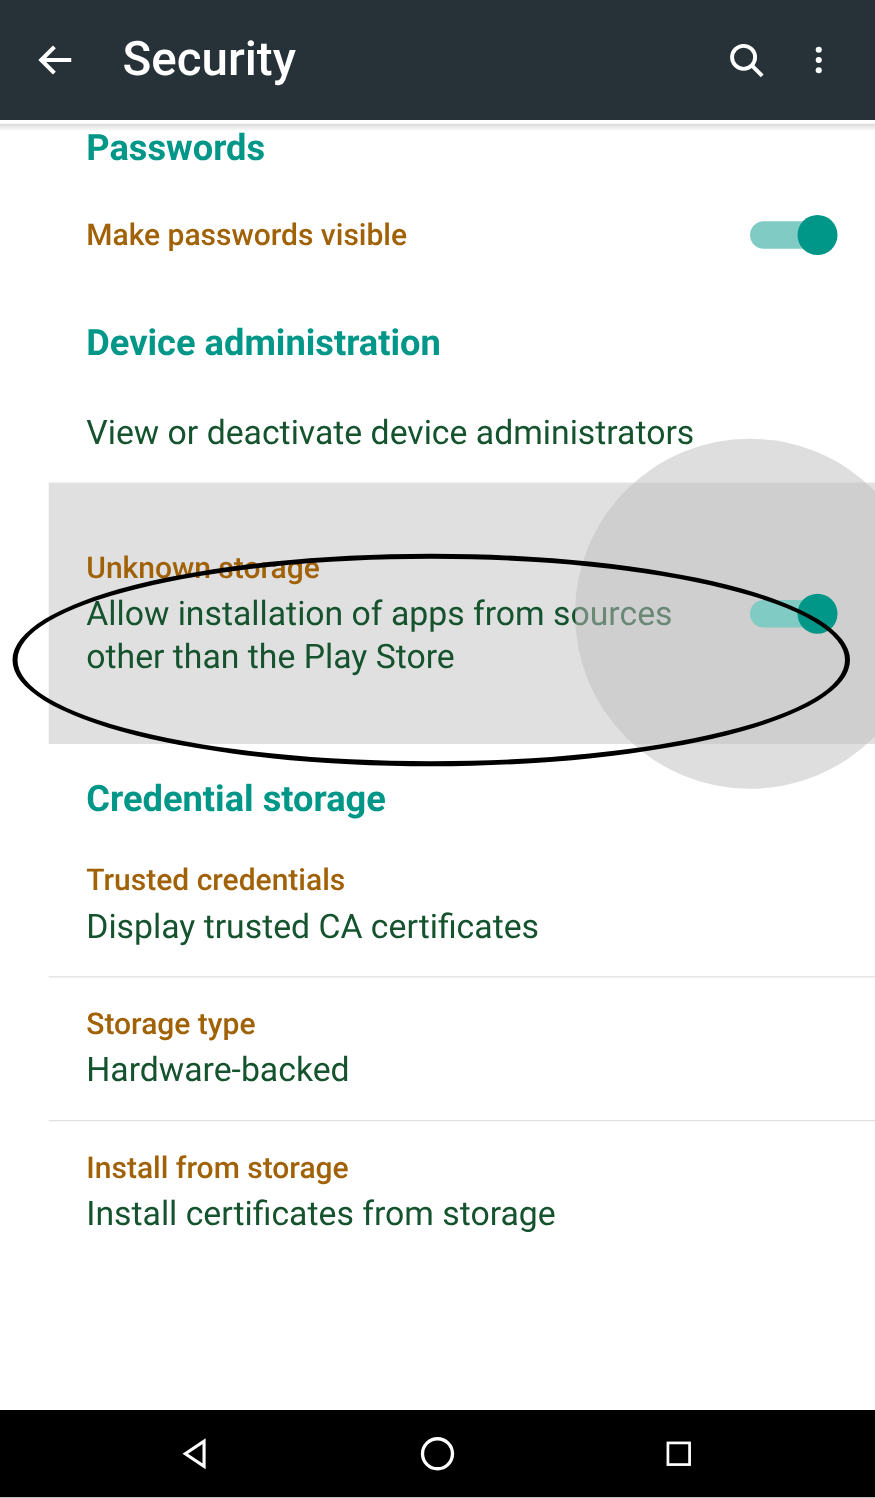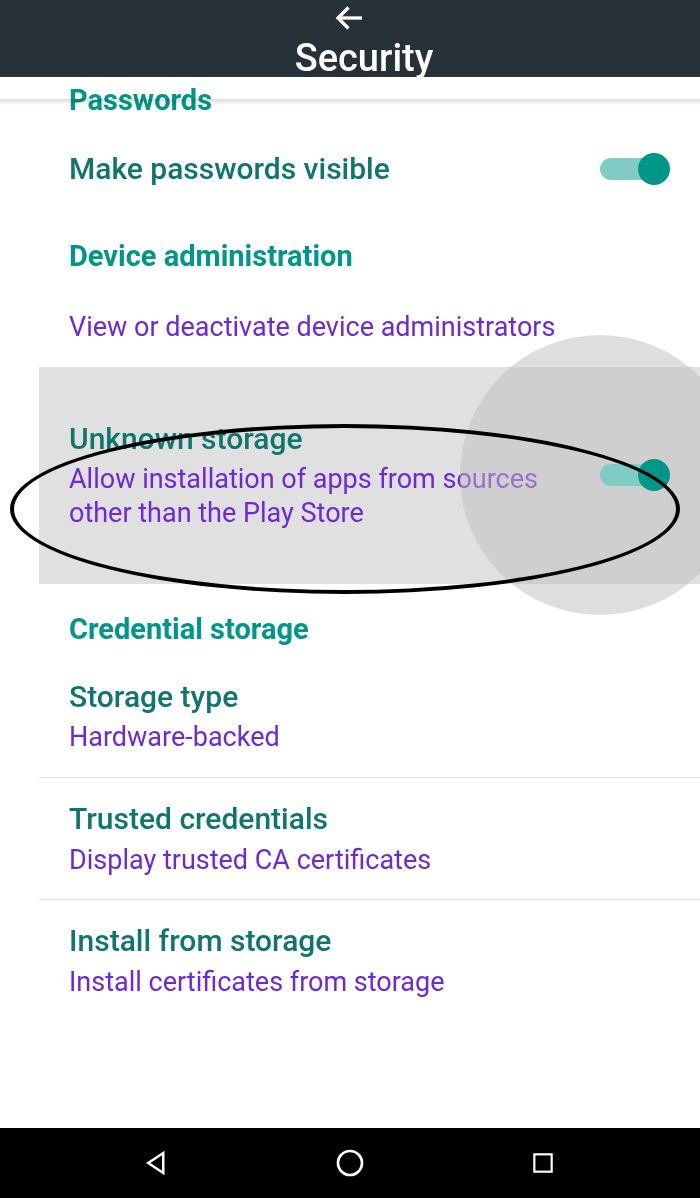--- a/index.html
+++ b/index.html
@@ -5,27 +5,26 @@
     * { margin: 0; padding: 0; box-sizing: border-box; }
     body {
       width: 700px;
       height: 1198px;
       font-family: Roboto, Arial, sans-serif;
       background: #fff;
       overflow: hidden;
       position: relative;
     }
     .appbar {
-      height: 77px;
+      height: 96px;
       background: #263238;
       display: flex;
       align-items: center;
       padding: 0 20px;
       color: #fff;
-      flex-direction: column;
     }
     .appbar .back {
       width: 50px; height: 50px;
       display: flex; align-items: center; justify-content: center;
       cursor: pointer;
     }
     .appbar .title {
       font-size: 38px;
       font-weight: 500;
       margin-left: 28px;
@@ -57,28 +56,28 @@
       padding: 22px 30px;
       border-bottom: 1px solid #e0e0e0;
       display: flex;
       align-items: center;
       cursor: pointer;
       position: relative;
     }
     .list-item.no-border { border-bottom: none; }
     .list-item .texts { flex: 1; padding-right: 18px; }
     .list-item .primary {
-      font-size: 30px;
-      color: #0f766e;
+      font-size: 24px;
+      color: #a16207;
       font-weight: 500;
       line-height: 1.25;
     }
     .list-item .secondary {
       font-size: 27px;
-      color: #6d28d9;
+      color: #14532d;
       margin-top: 6px;
       line-height: 1.25;
     }
     .highlighted {
       background: #e0e0e0;
       position: relative;
       padding-top: 52px;
       padding-bottom: 52px;
     }
     .highlighted .ripple {
@@ -204,29 +203,29 @@
       <div class="toggle">
         <div class="track"></div>
           <div class="thumb"></div>
       </div>
     </div>
 
     <div class="section-header">Credential storage</div>
 
     <div class="list-item">
       <div class="texts">
+        <div class="primary">Trusted credentials</div>
+        <div class="secondary">Display trusted CA certificates</div>
+      </div>
+    </div>
+
+    <div class="list-item">
+      <div class="texts">
         <div class="primary">Storage type</div>
         <div class="secondary">Hardware-backed</div>
-      </div>
-    </div>
-
-    <div class="list-item">
-      <div class="texts">
-        <div class="primary">Trusted credentials</div>
-        <div class="secondary">Display trusted CA certificates</div>
       </div>
     </div>
 
     <div class="list-item no-border">
       <div class="texts">
         <div class="primary">Install from storage</div>
         <div class="secondary">Install certificates from storage</div>
       </div>
     </div>
   </div>

